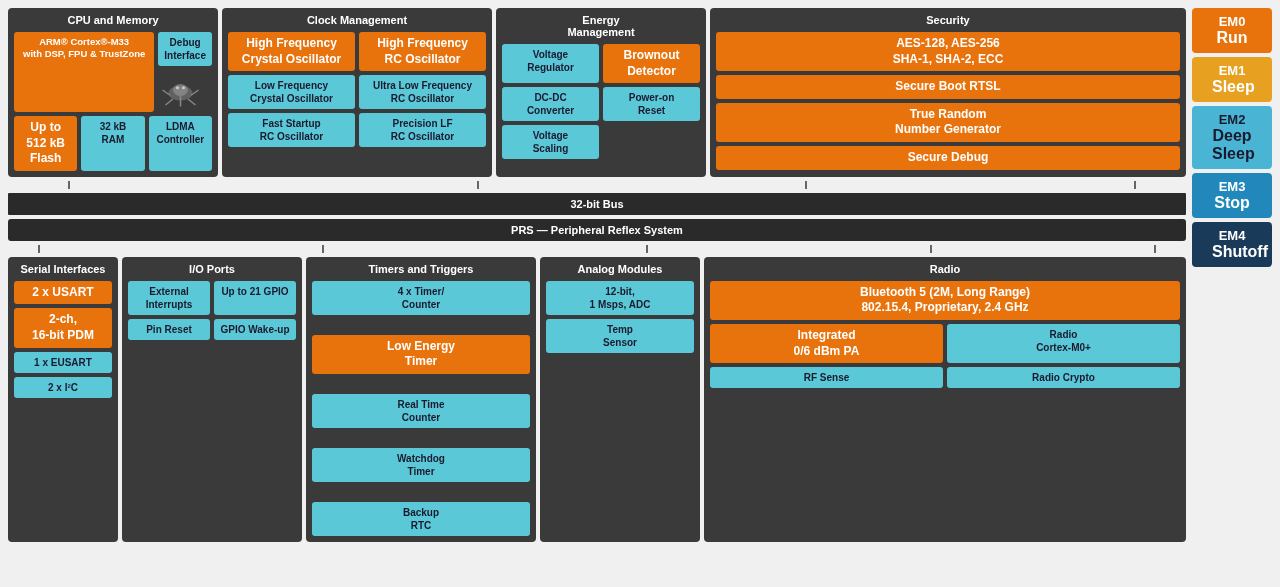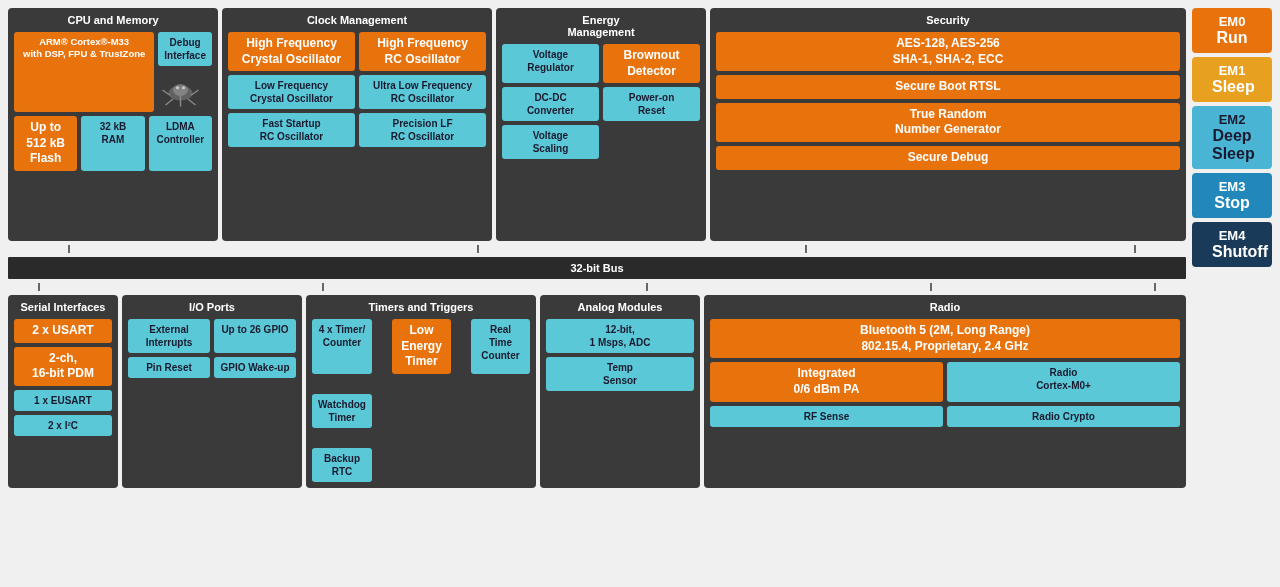--- a/index.html
+++ b/index.html
@@ -147,21 +147,21 @@
       grid-template-columns: 1fr 1fr;
       gap: 4px;
     }
 
     
     .timers-section {
       width: 230px;
     }
     .timers-grid {
       display: grid;
-      grid-template-columns: 1fr 1fr 1fr;
+      grid-template-columns: 1fr;
       gap: 20px;
     }
 
     
     .analog-section {
       width: 160px;
     }
     .analog-inner {
       display: flex;
       flex-direction: column;
@@ -282,20 +282,23 @@
       <div style="width:2px; height:8px; background:#666; margin-left:40px;"></div>
       <div style="width:2px; height:8px; background:#666; margin-left:80px;"></div>
       <div style="width:2px; height:8px; background:#666;"></div>
       <div style="width:2px; height:8px; background:#666; margin-right:30px;"></div>
     </div>
 
     <div class="bus-row">
       <span>32-bit Bus</span>
     </div>
 
+    <div class="prs-row">
+      <span>PRS — Peripheral Reflex System</span>
+    </div>
 
     <div style="display:flex; justify-content:space-between; padding:0 20px;">
       <div style="width:2px; height:8px; background:#666; margin-left:10px;"></div>
       <div style="width:2px; height:8px; background:#666; margin-left:60px;"></div>
       <div style="width:2px; height:8px; background:#666; margin-left:100px;"></div>
       <div style="width:2px; height:8px; background:#666; margin-left:60px;"></div>
       <div style="width:2px; height:8px; background:#666; margin-right:10px;"></div>
     </div>
 
     <div class="bottom-row">
@@ -307,21 +310,21 @@
           <div class="orange-chip">2-ch,<br>16-bit PDM</div>
           <div class="blue-chip">1 x EUSART</div>
           <div class="blue-chip">2 x I²C</div>
         </div>
       </div>
 
       <div class="section-box io-section">
         <div class="section-title">I/O Ports</div>
         <div class="io-grid">
           <div class="blue-chip">External<br>Interrupts</div>
-          <div class="blue-chip">Up to 26 GPIO</div>
+          <div class="blue-chip">Up to 21 GPIO</div>
           <div class="blue-chip">Pin Reset</div>
           <div class="blue-chip">GPIO Wake-up</div>
         </div>
       </div>
 
       <div class="section-box timers-section">
         <div class="section-title">Timers and Triggers</div>
         <div class="timers-grid">
           <div class="blue-chip">4 x Timer/<br>Counter</div>
           <div class="orange-chip">Low Energy<br>Timer</div>

